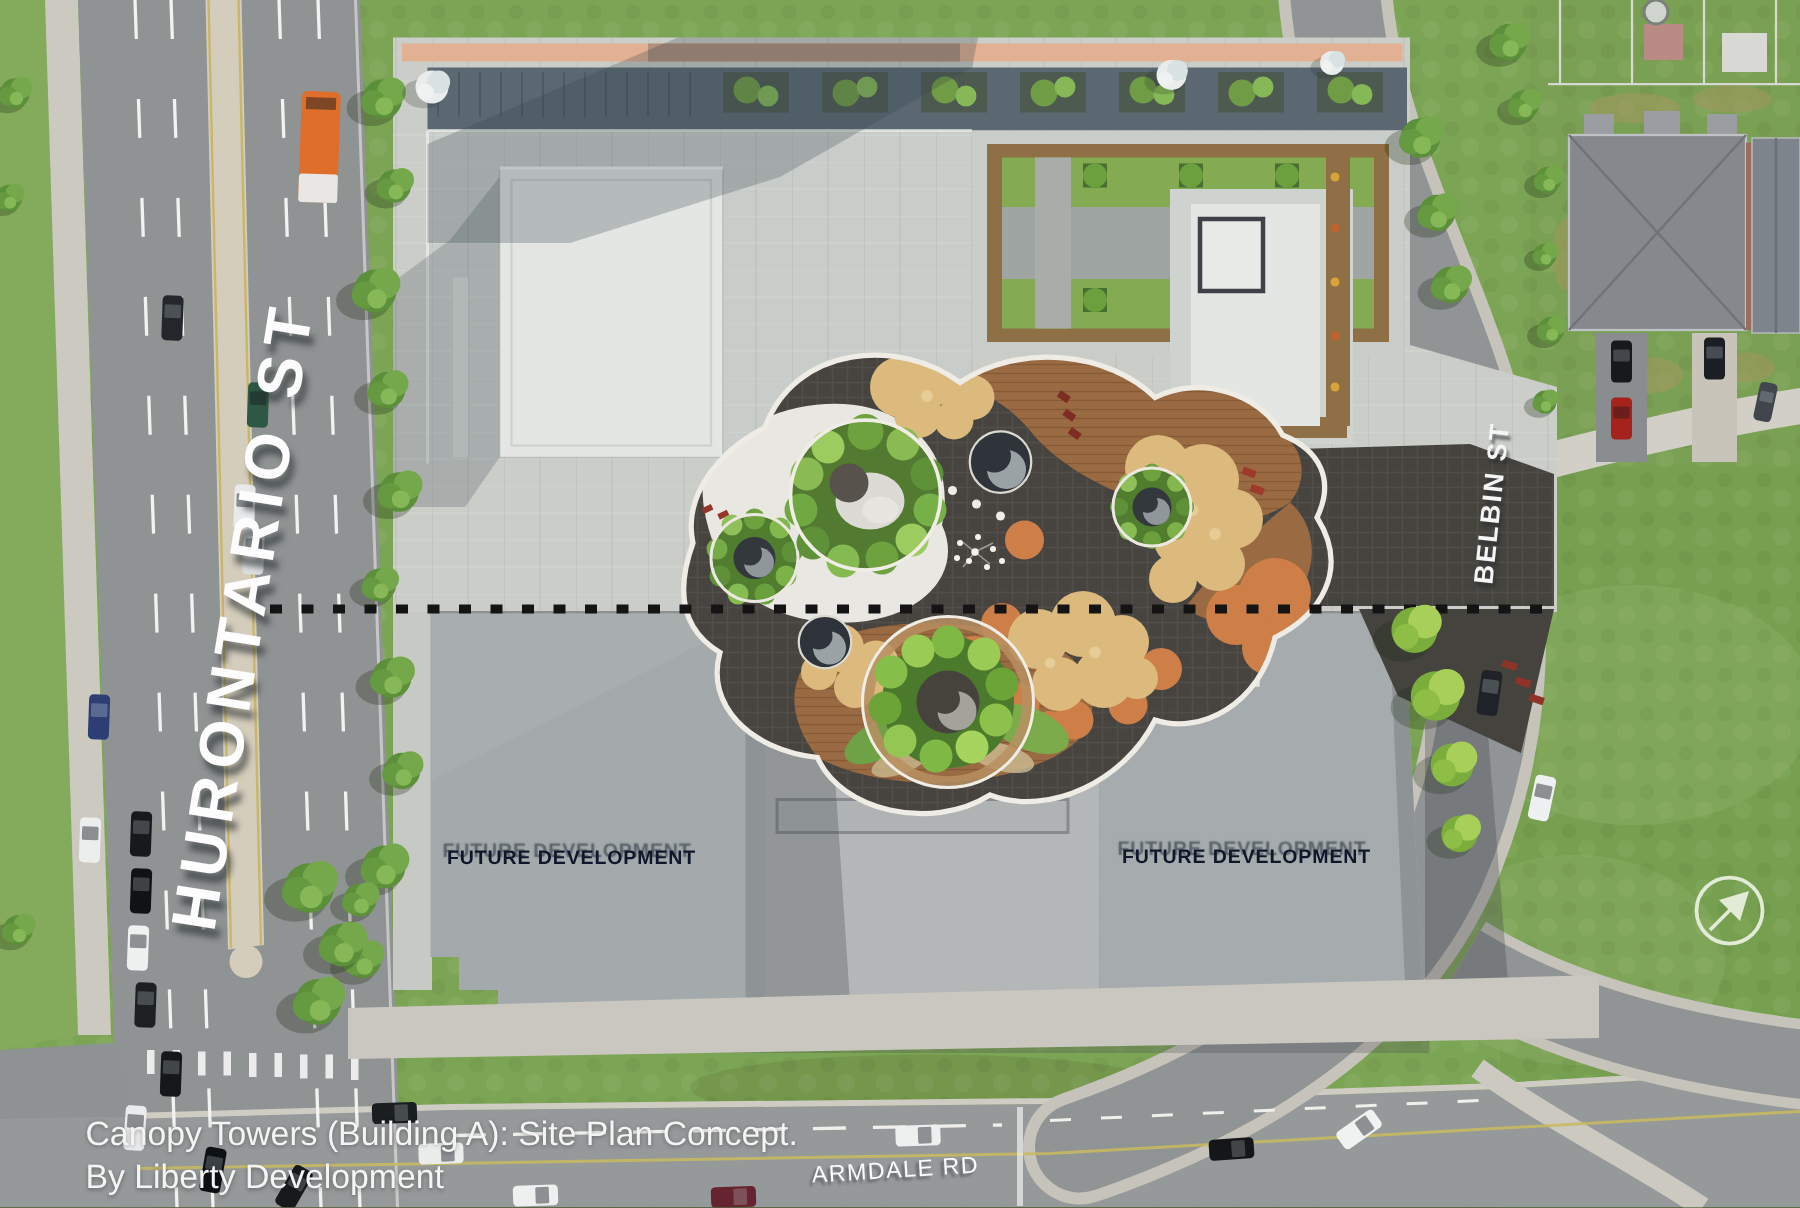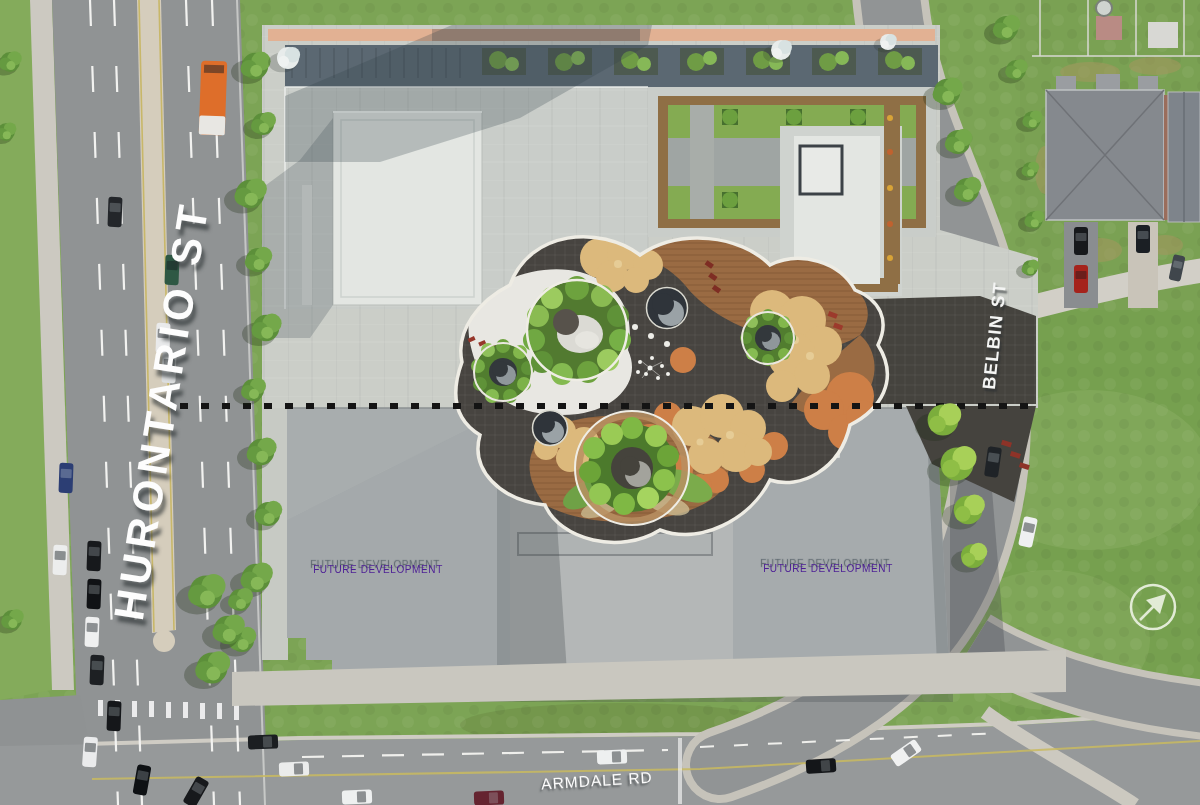--- a/index.html
+++ b/index.html
@@ -9,22 +9,22 @@
   .lbl{position:absolute;color:#F4F5F4;white-space:nowrap;text-align:center;}
   .lbl-hurontario{left:-100px;top:386px;width:524px;font-size:42px;font-weight:700;
       letter-spacing:6px;transform:rotate(-81deg);color:#FDFDFD;
       text-shadow:-6px 4px 4px rgba(45,50,52,.65);}
   .lbl-belbin{left:915px;top:325px;width:160px;font-size:18px;font-weight:600;
       letter-spacing:1.5px;transform:rotate(-84deg);
       text-shadow:-3px 2px 2px rgba(40,45,48,.6);}
   .lbl-armdale{left:517px;top:772px;width:160px;font-size:15.5px;font-weight:500;
       letter-spacing:1px;transform:rotate(-3.5deg);color:#FBFBFB;
       text-shadow:-2px 2px 2px rgba(50,55,58,.6);}
-  .lbl-future{width:160px;font-size:10px;font-weight:400;letter-spacing:.6px;
-      color:#4c1d95;text-shadow:-3px -5px 1px rgba(72,84,92,.85);}
+  .lbl-future{width:160px;font-size:13px;font-weight:700;letter-spacing:.6px;
+      color:#0f172a;text-shadow:-3px -5px 1px rgba(72,84,92,.85);}
   .lbl-future-left{left:298px;top:564px;}
   .lbl-future-right{left:748px;top:563px;}
   .caption{position:absolute;left:57px;top:741px;color:#F3F4F3;font-size:22.5px;
       line-height:29px;font-weight:400;text-shadow:0 1px 3px rgba(0,0,0,.35);}
 </style>
 </head>
 <body>
 
 <div class="scene">
 <svg width="1200" height="805" viewBox="0 0 1200 805">
@@ -633,13 +633,17 @@
     <line x1="1140" y1="620" x2="1156" y2="604"></line>
     <polygon points="1166,594 1146,600 1160,614" fill="#E2EBD6" stroke="none"></polygon>
   </g>
 </svg>
 
   <div class="lbl lbl-hurontario">HURONTARIO ST</div>
   <div class="lbl lbl-belbin">BELBIN ST</div>
   <div class="lbl lbl-armdale">ARMDALE RD</div>
   <div class="lbl lbl-future lbl-future-left">FUTURE DEVELOPMENT</div>
   <div class="lbl lbl-future lbl-future-right">FUTURE DEVELOPMENT</div>
+  <div class="caption">
+    <div>Canopy Towers (Building A): Site Plan Concept.</div>
+    <div>By Liberty Development</div>
+  </div>
 </div>
 
 </body></html>

